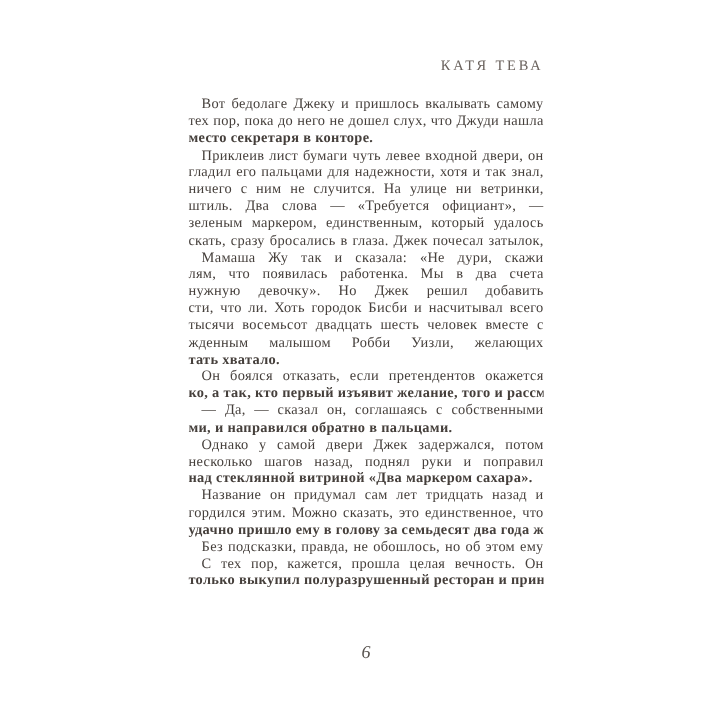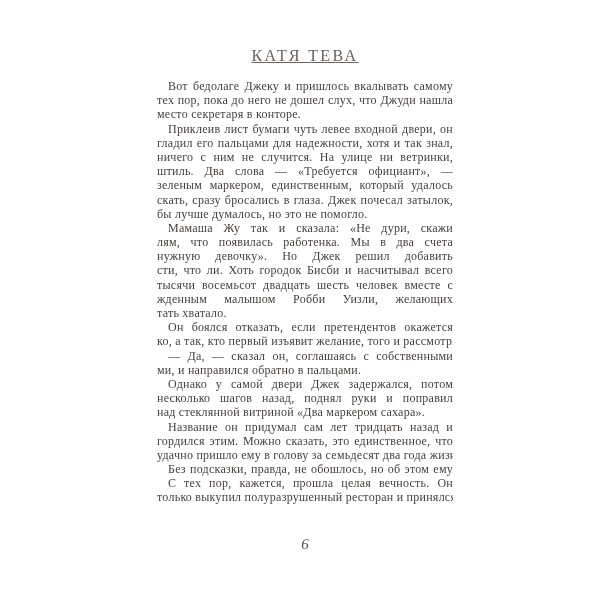--- a/index.html
+++ b/index.html
@@ -13,25 +13,24 @@
     height: 600px;
     background: #ffffff;
     overflow: hidden;
     font-family: "Liberation Serif", "DejaVu Serif", serif;
   }
   .running-header {
     position: absolute;
     top: 47px;
     left: 157px;
     width: 296px;
-    text-align: center;
-    font-size: 16px;
+    text-align: right;
+    font-size: 12px;
     letter-spacing: 2.4px;
     color: #6a625d;
-    text-decoration: underline;
   }
   .body-text {
     position: absolute;
     top: 79px;
     left: 157px;
     width: 296px;
     font-size: 12px;
     line-height: 14.2px;
     color: #453f3b;
     letter-spacing: 0.25px;
@@ -40,20 +39,21 @@
     text-align: justify;
     text-align-last: justify;
     height: 14.2px;
     overflow: hidden;
     white-space: nowrap;
   }
   .line.justified { white-space: normal; }
   .line.last {
     text-align-last: left;
     white-space: nowrap;
+    font-weight: bold;
   }
   .line.indent { text-indent: 11px; }
   .page-number {
     position: absolute;
     top: 536px;
     left: 157px;
     width: 296px;
     text-align: center;
     font-size: 15px;
     font-style: italic;
@@ -69,21 +69,20 @@
   <div class="body-text">
       <div class="line justified indent">Вот бедолаге Джеку и пришлось вкалывать самому до</div>
       <div class="line justified">тех пор, пока до него не дошел слух, что Джуди нашла себе</div>
       <div class="line last">место секретаря в конторе.</div>
       <div class="line justified indent">Приклеив лист бумаги чуть левее входной двери, он при-</div>
       <div class="line justified">гладил его пальцами для надежности, хотя и так знал, что</div>
       <div class="line justified">ничего с ним не случится. На улице ни ветринки, полный</div>
       <div class="line justified">штиль. Два слова — «Требуется официант», — написанные</div>
       <div class="line justified">зеленым маркером, единственным, который удалось оты-</div>
       <div class="line justified">скать, сразу бросались в глаза. Джек почесал затылок, что-</div>
-      <div class="line last">бы лучше думалось, но это не помогло.</div>
       <div class="line justified indent">Мамаша Жу так и сказала: «Не дури, скажи посетите-</div>
       <div class="line justified">лям, что появилась работенка. Мы в два счета подберем</div>
       <div class="line justified">нужную девочку». Но Джек решил добавить официально-</div>
       <div class="line justified">сти, что ли. Хоть городок Бисби и насчитывал всего четыре</div>
       <div class="line justified">тысячи восемьсот двадцать шесть человек вместе с новоро-</div>
       <div class="line justified">жденным малышом Робби Уизли, желающих подзарабо-</div>
       <div class="line last">тать хватало.</div>
       <div class="line justified indent">Он боялся отказать, если претендентов окажется несколь-</div>
       <div class="line last">ко, а так, кто первый изъявит желание, того и рассмотрят.</div>
       <div class="line justified indent">— Да, — сказал он, соглашаясь с собственными мысля-</div>

